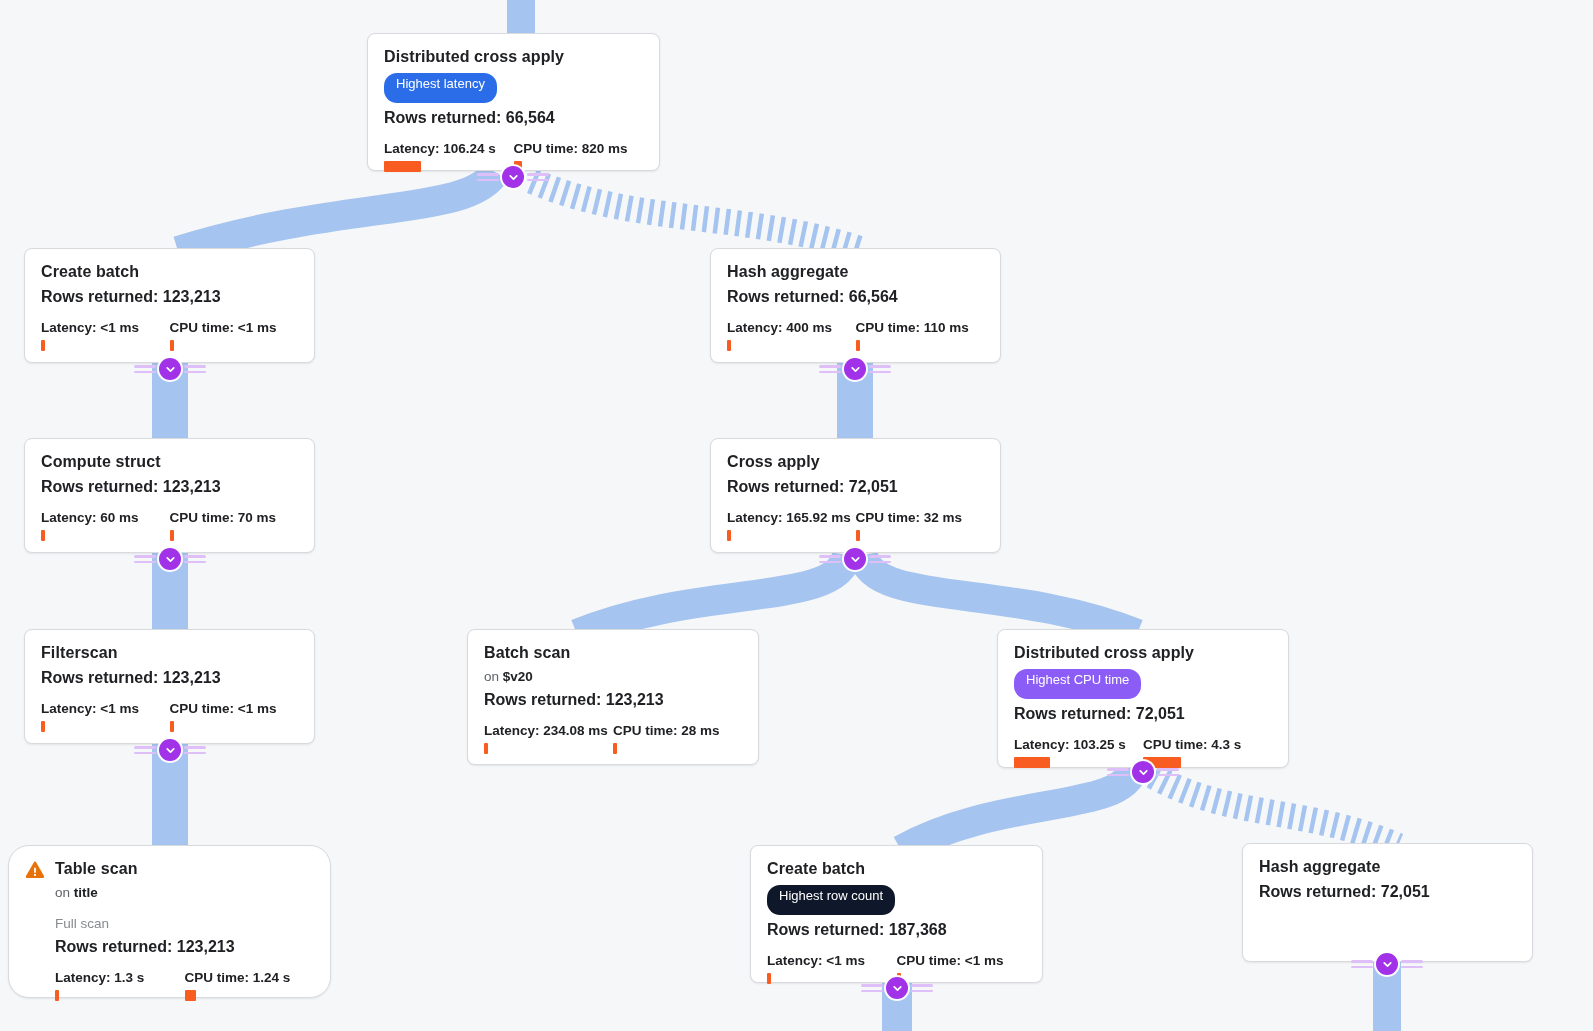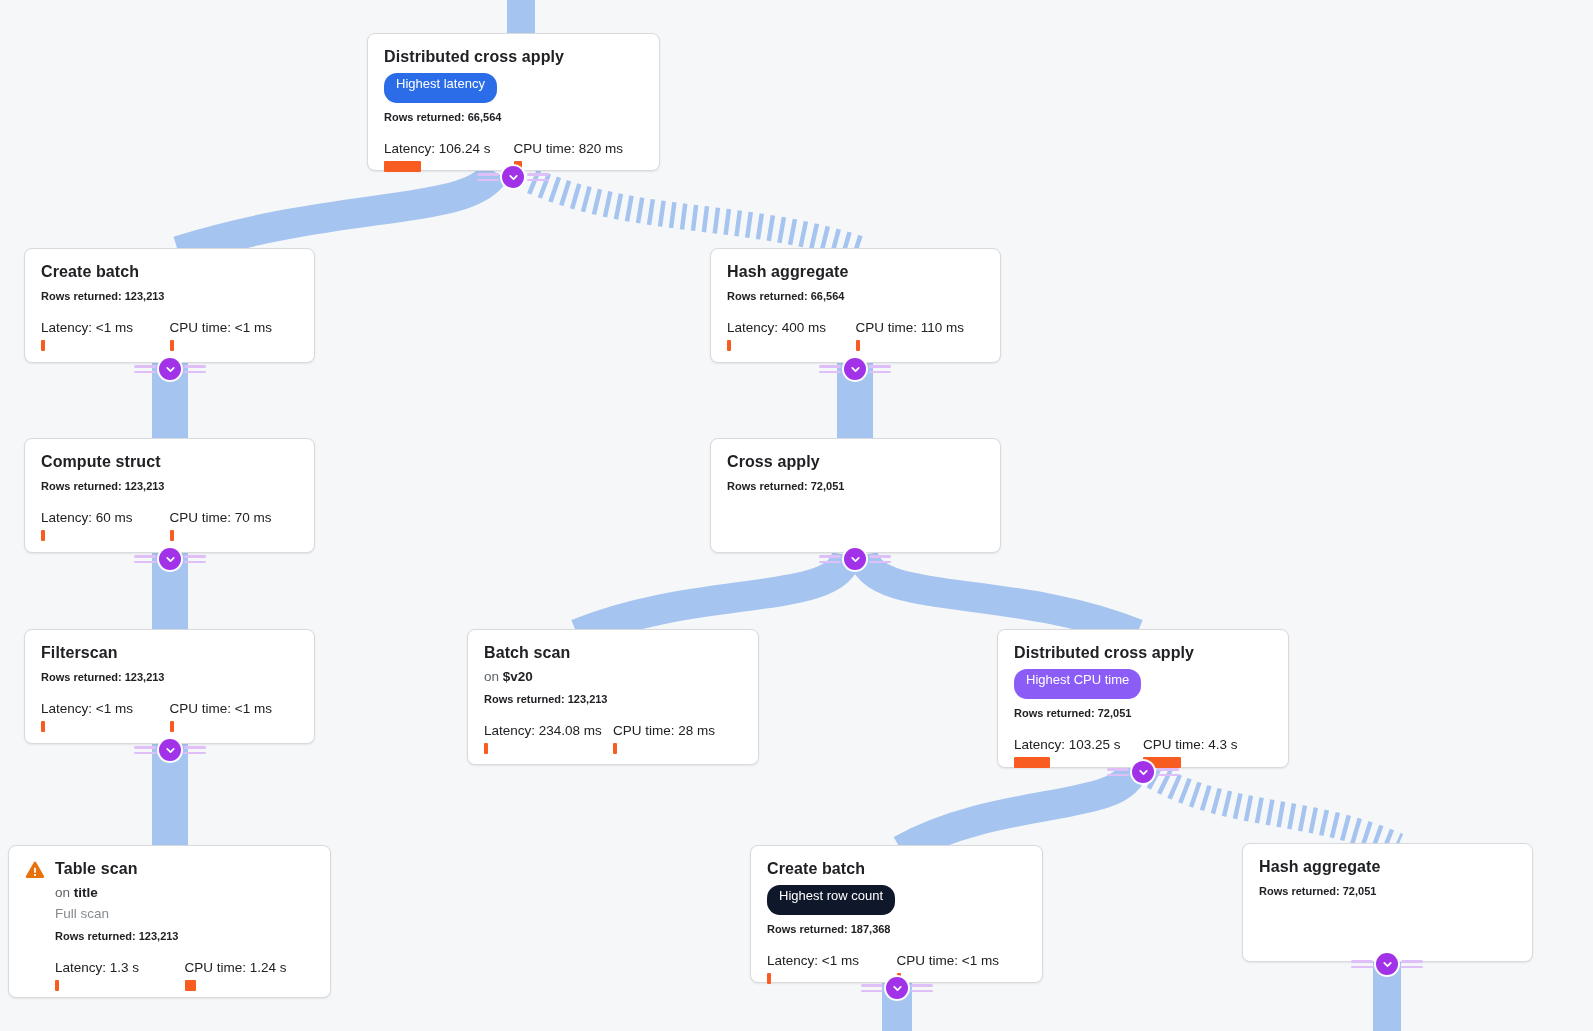--- a/index.html
+++ b/index.html
@@ -16,25 +16,25 @@
   .card{position:absolute;z-index:2;pointer-events:auto;box-sizing:border-box;
     background:var(--card-bg);border:1px solid var(--card-border);border-radius:8px;
     box-shadow:0 1px 2px rgba(60,64,67,.10);padding:13px 16px;display:flex;gap:10px;align-items:flex-start;cursor:pointer;}
   .warn{flex:0 0 auto;margin-top:1px;}
   .card-body{flex:1;min-width:0;}
   .title{font-size:16px;font-weight:700;color:var(--title-text);line-height:20px;letter-spacing:.1px;}
   .badge-row{margin:6px 0 3px;}
   .badge{display:inline-block;padding:3px 12px 12px;border-radius:13px;color:#fff;font-size:13px;line-height:15px;}
   .on-line{margin-top:5px;font-size:13.5px;color:var(--muted-text);line-height:17px;}
   .on-line b{color:var(--title-text);font-weight:700;}
-  .note{margin-top:4px;font-size:13.5px;color:var(--faint-text);line-height:17px;}
-  .rows{margin-top:6px;font-size:11px;font-weight:700;color:var(--title-text);line-height:17px;}
+  .note{margin-top:14px;font-size:13.5px;color:var(--faint-text);line-height:17px;}
+  .rows{margin-top:6px;font-size:16px;font-weight:700;color:var(--title-text);line-height:17px;}
   .metrics{display:flex;margin-top:14px;}
   .metric{width:50%;min-width:0;}
-  .m-label{font-size:13.5px;font-weight:400;color:var(--title-text);line-height:17px;white-space:nowrap;}
+  .m-label{font-size:13.5px;font-weight:700;color:var(--title-text);line-height:17px;white-space:nowrap;}
   .m-bar{margin-top:4px;height:11px;border-radius:1px;}
   .expander{position:absolute;z-index:3;pointer-events:auto;transform:translate(-50%,-50%);
     display:flex;align-items:center;gap:3px;cursor:pointer;}
   .exp-lines{display:flex;flex-direction:column;gap:3px;}
   .exp-lines span{display:block;width:22px;height:2.5px;border-radius:2px;background:var(--expander-lines);}
   .exp-circle{width:22px;height:22px;border-radius:50%;background:var(--expander);
     box-shadow:0 0 0 2px rgba(255,255,255,.95);display:flex;align-items:center;justify-content:center;}
 </style>
 </head>
 <body>
@@ -118,20 +118,30 @@
               <div class="m-label">CPU time: 70 ms</div>
               <div class="m-bar" style="width: 4px; background: rgb(249, 92, 32);"></div>
             </div>
           </div>
         </div>
       </div>
       <div class="card" style="left: 710px; top: 438px; width: 291px; height: 115px;">
         <div class="card-body">
           <div class="title">Cross apply</div>
           <div class="rows">Rows returned: 72,051</div>
+          <div class="metrics">
+            <div class="metric">
+              <div class="m-label">Latency: 165.92 ms</div>
+              <div class="m-bar" style="width: 4px; background: rgb(249, 92, 32);"></div>
+            </div>
+            <div class="metric">
+              <div class="m-label">CPU time: 32 ms</div>
+              <div class="m-bar" style="width: 4px; background: rgb(249, 92, 32);"></div>
+            </div>
+          </div>
         </div>
       </div>
       <div class="card" style="left: 24px; top: 629px; width: 291px; height: 115px;">
         <div class="card-body">
           <div class="title">Filterscan</div>
           <div class="rows">Rows returned: 123,213</div>
           <div class="metrics">
             <div class="metric">
               <div class="m-label">Latency: &lt;1 ms</div>
               <div class="m-bar" style="width: 4px; background: rgb(249, 92, 32);"></div>
@@ -170,21 +180,21 @@
               <div class="m-label">Latency: 103.25 s</div>
               <div class="m-bar" style="width: 36px; background: rgb(249, 92, 32);"></div>
             </div>
             <div class="metric">
               <div class="m-label">CPU time: 4.3 s</div>
               <div class="m-bar" style="width: 38px; background: rgb(249, 92, 32);"></div>
             </div>
           </div>
         </div>
       </div>
-      <div class="card" style="left: 8px; top: 845px; width: 323px; height: 153px;">
+      <div class="card" style="left: 8px; top: 845px; width: 323px; height: 153px; border-radius: 21px;">
         <span class="warn"><svg width="20" height="20" viewBox="0 0 24 24">
             <path d="M12 3.5 L21.5 20 H2.5 Z" fill="#e8710a" stroke="#e8710a" stroke-width="3" stroke-linejoin="round"></path>
             <rect x="10.9" y="9.3" width="2.2" height="6" fill="#fff"></rect>
             <rect x="10.9" y="16.8" width="2.2" height="2.3" fill="#fff"></rect>
           </svg></span>
         <div class="card-body">
           <div class="title">Table scan</div>
           <div class="on-line"><span>on</span> <b>title</b></div>
           <div class="note">Full scan</div>
           <div class="rows">Rows returned: 123,213</div>

